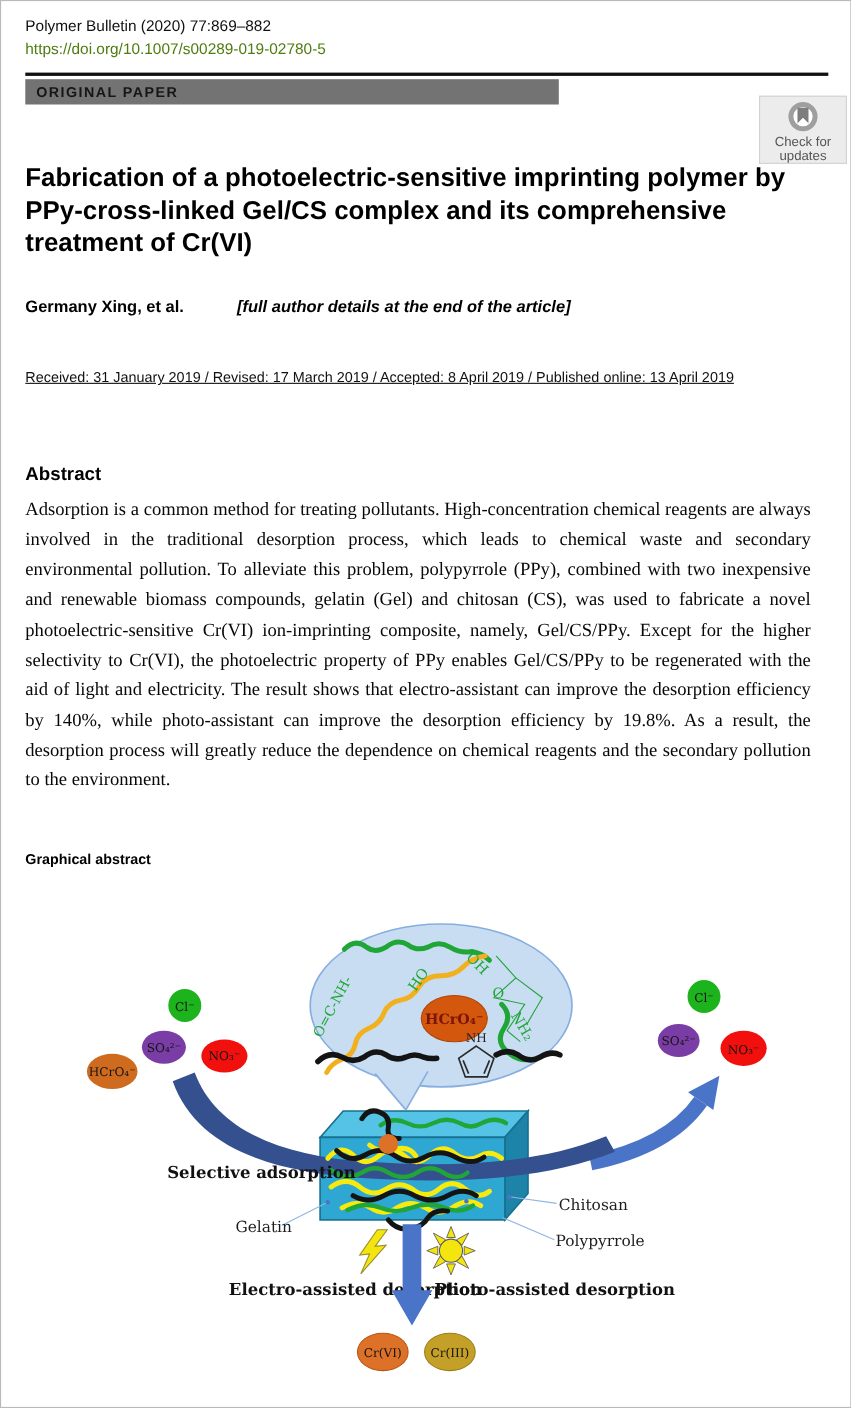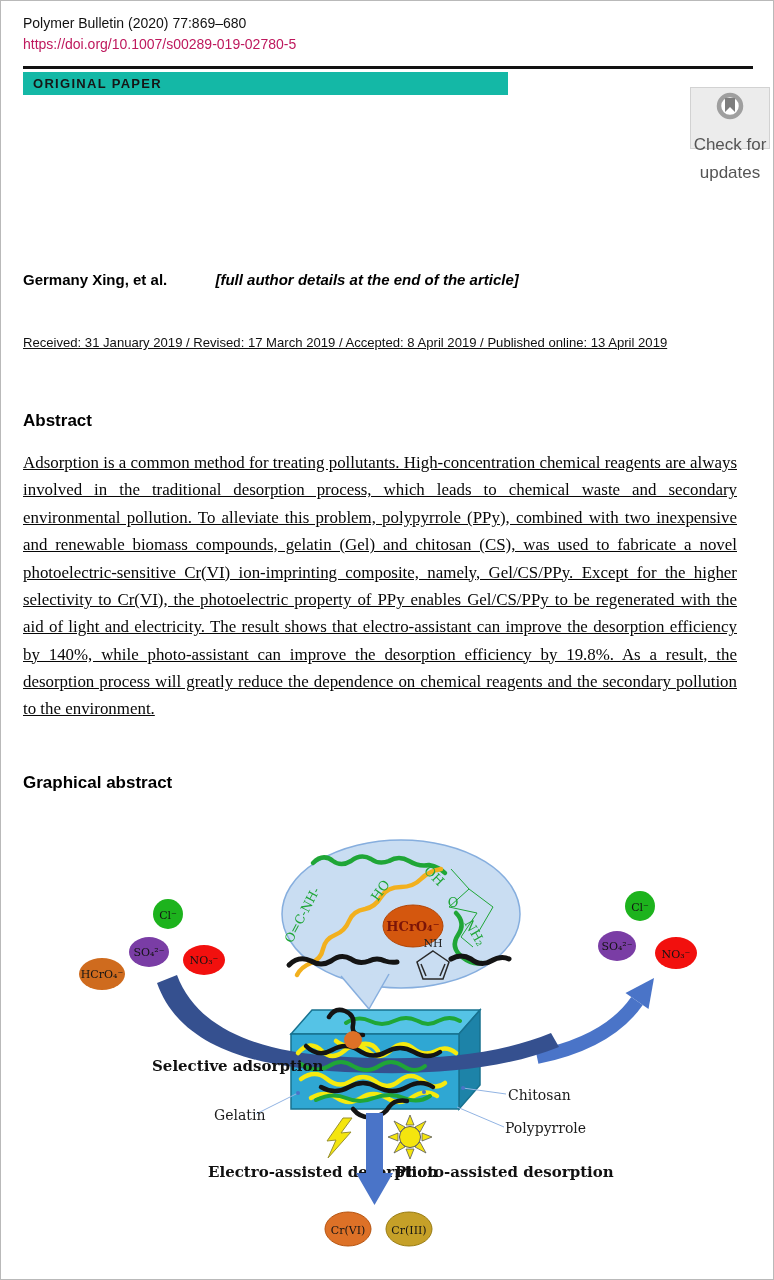--- a/index.html
+++ b/index.html
@@ -4,74 +4,75 @@
 <style>
   * { margin:0; padding:0; box-sizing:border-box; }
   body { background:#888; font-family:"Liberation Sans", sans-serif; }
   .page {
     position:relative; width:774px; height:1280px; background:#fff;
     border:1px solid #b9b9b9; overflow:hidden;
     font-family:"Liberation Sans", sans-serif; color:#000;
   }
   .hdr-line { position:absolute; left:22px; font-size:14px; color:#111; }
   #journal-line { top:14px; }
-  #doi-line { top:35px; text-decoration:none; color:#be185d; }
+  #doi-line { top:35px; text-decoration:none; color:#4d7c0f; }
   .rule { position:absolute; left:22px; top:65px; width:730px; height:3px; background:#111; }
   .banner {
     position:absolute; left:22px; top:71px; width:485px; height:23px;
-    background:#14b8a6; color:#161616; font-weight:bold; font-size:13px;
+    background:#737373; color:#161616; font-weight:bold; font-size:13px;
     letter-spacing:1.3px; line-height:23px; padding-left:10px;
   }
   .badge {
     position:absolute; left:689px; top:86px; width:80px; height:62px;
     background:#ececec; border:1px solid #d2d2d2; text-align:center; cursor:pointer;
   }
   .badge svg { display:block; margin:3px auto 0; }
-  .badge .bl { font-size:17px; color:#555; line-height:12px;margin-top:16px; }
+  .badge .bl { font-size:12px; color:#555; line-height:12px; }
   .title {
     position:absolute; left:22px; top:146px; width:692px;
     font-size:23.5px; font-weight:bold; line-height:1.26; color:#000;
   }
   .authors { position:absolute; left:22px; top:270px; font-size:15px; font-weight:bold; }
   .authors .note { font-style:italic;margin-left:44px; }
   .history { position:absolute; left:22px; top:331px; width:732px; font-size:13.1px; line-height:1.62; color:#111;text-decoration:underline; }
-  .abs-h { position:absolute; left:22px; top:410px; font-size:17px; font-weight:bold; }
+  .abs-h { position:absolute; left:22px; top:420px; font-size:17px; font-weight:bold; }
   .abs-b {
     position:absolute; left:22px; top:448px; width:714px;
     font-family:"Liberation Serif", serif; font-size:16.9px; line-height:1.62;
-    text-align:justify; color:#070707;text-decoration:underline;
-  }
-  .ga-h { position:absolute; left:22px; top:772px; font-size:17px; font-weight:bold; }
+    text-align:justify; color:#070707;
+  }
+  .ga-h { position:absolute; left:22px; top:772px; font-size:13px; font-weight:bold; }
   .ga-svg { position:absolute; left:0; top:830px; }
   text { user-select:none; }
   .dserif { font-family:"DejaVu Serif", serif; }
   .ion-t  { font-family:"DejaVu Serif", serif; font-size:11px; fill:#141414; text-anchor:middle; }
   .bub-g  { font-family:"DejaVu Serif", serif; font-size:13px; fill:#1fa637; text-anchor:middle; }
   .lbl    { font-family:"DejaVu Serif", serif; font-size:14px; fill:#1c1c1c; }
   .lbl-b  { font-family:"DejaVu Serif", serif; font-size:15px; font-weight:bold; fill:#111; }
 </style>
 </head>
 <body>
 
 <div class="page">
 
-  <div class="hdr-line" id="journal-line">Polymer Bulletin (2020) 77:869–680</div>
+  <div class="hdr-line" id="journal-line">Polymer Bulletin (2020) 77:869–882</div>
   <a class="hdr-line" id="doi-line" href="#">https://doi.org/10.1007/s00289-019-02780-5</a>
   <div class="rule"></div>
   <div class="banner">ORIGINAL PAPER</div>
 
   <div class="badge">
     <svg width="34" height="32" viewBox="0 0 34 32">
       <circle cx="17" cy="15" r="11" fill="#ffffff" stroke="#9f9f9f" stroke-width="4.5"></circle>
       <path d="M12,7 h10 v14 l-5,-5 l-5,5 z" fill="#7d7d7d"></path>
     </svg>
     <div class="bl">Check for</div>
     <div class="bl">updates</div>
   </div>
 
+  <h1 class="title">Fabrication of a photoelectric-sensitive imprinting polymer by PPy-cross-linked Gel/CS complex and its comprehensive treatment of Cr(VI)</h1>
   <div class="authors">
     <span>Germany Xing, et al.</span>
     <span class="note">[full author details at the end of the article]</span>
   </div>
   <div class="history">
     <div>Received: 31 January 2019 / Revised: 17 March 2019 / Accepted: 8 April 2019 / Published online: 13 April 2019</div>
   </div>
 
   <div class="abs-h">Abstract</div>
   <p class="abs-b">Adsorption is a common method for treating pollutants. High-concentration chemical reagents are always involved in the traditional desorption process, which leads to chemical waste and secondary environmental pollution. To alleviate this problem, polypyrrole (PPy), combined with two inexpensive and renewable biomass compounds, gelatin (Gel) and chitosan (CS), was used to fabricate a novel photoelectric-sensitive Cr(VI) ion-imprinting composite, namely, Gel/CS/PPy. Except for the higher selectivity to Cr(VI), the photoelectric property of PPy enables Gel/CS/PPy to be regenerated with the aid of light and electricity. The result shows that electro-assistant can improve the desorption efficiency by 140%, while photo-assistant can improve the desorption efficiency by 19.8%. As a result, the desorption process will greatly reduce the dependence on chemical reagents and the secondary pollution to the environment.</p>

